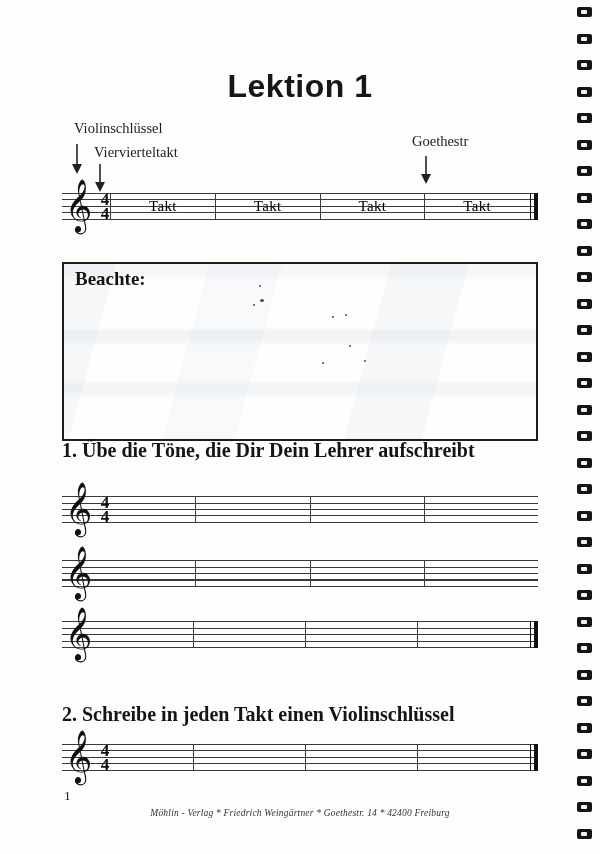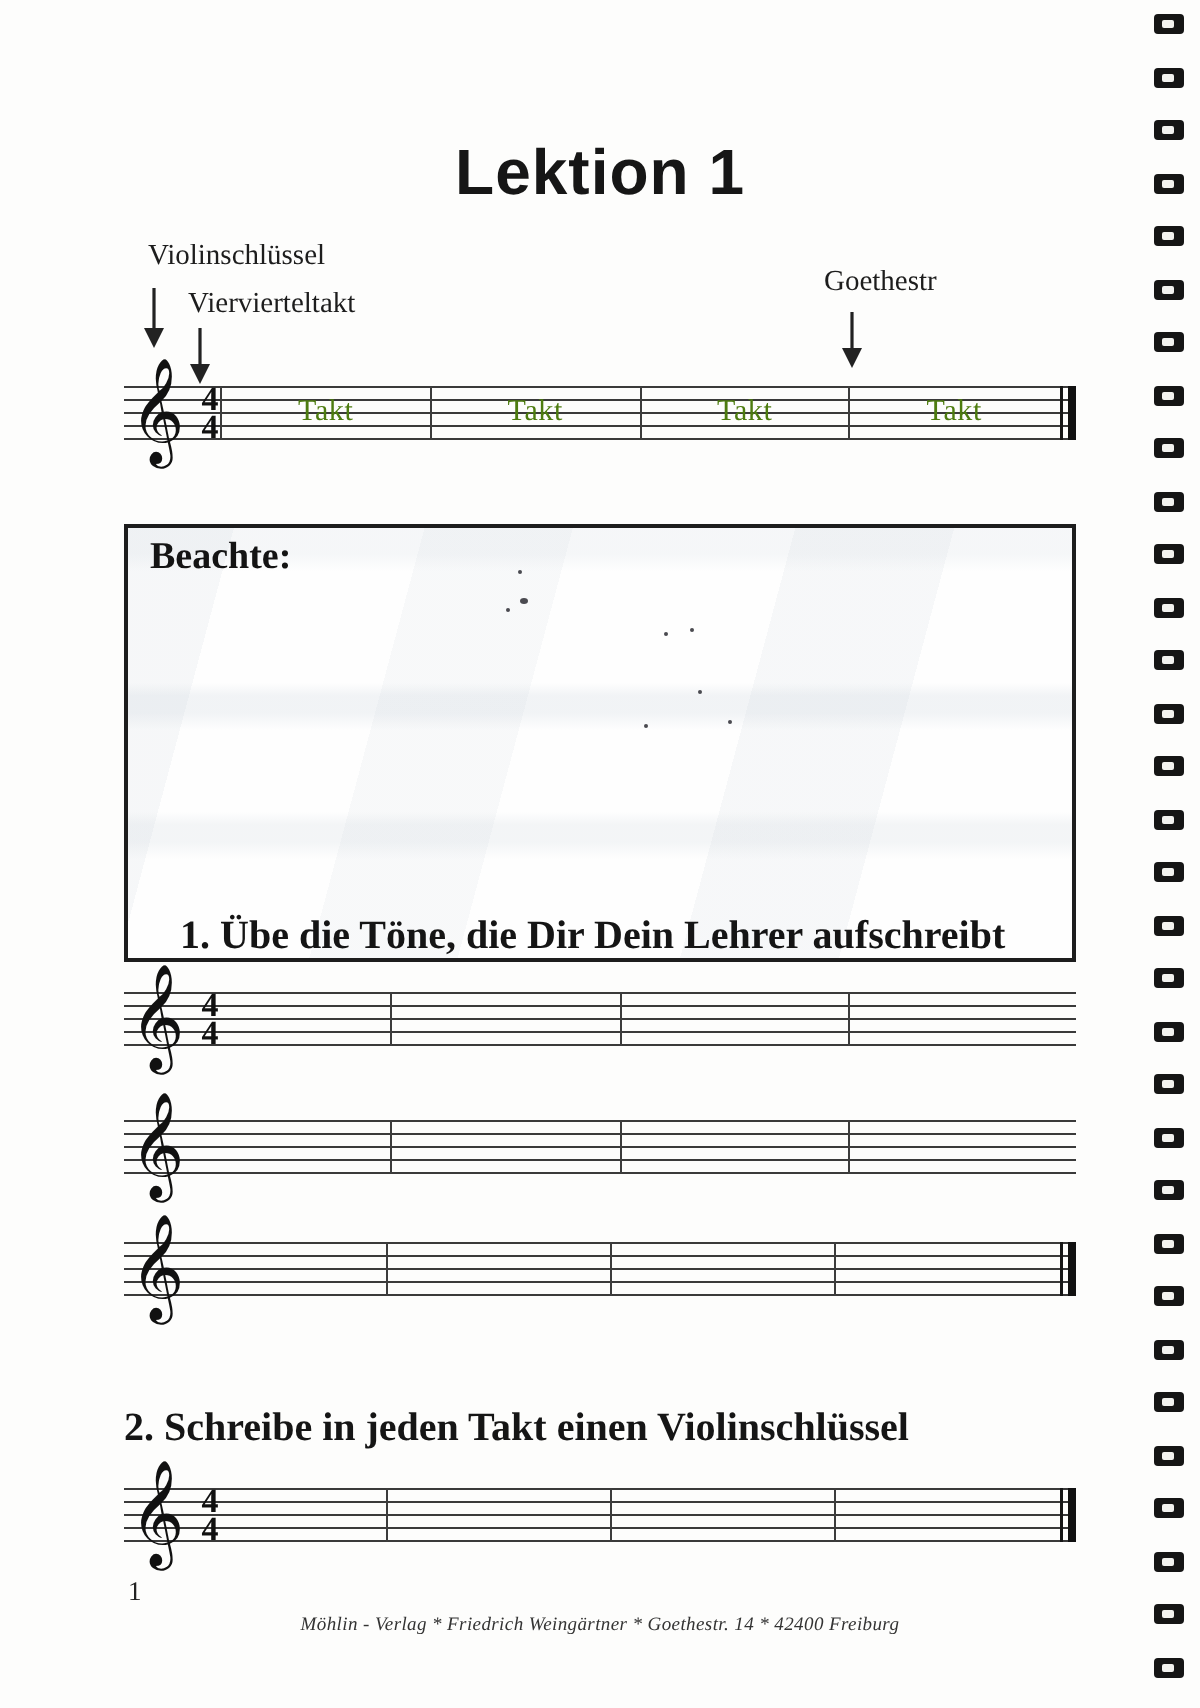--- a/index.html
+++ b/index.html
@@ -47,49 +47,49 @@
     display:flex;flex-direction:column;align-items:center;
     font-weight:bold;font-size:17px;line-height:13.5px;color:#111;
   }
   .measures{position:absolute;top:0;bottom:0;display:flex;}
   .measures.takt{left:48px;right:9px;}
   .measures.plain{left:20px;right:9px;}
   .measures.open{left:20px;right:0px;}
   .measure{flex:1;border-left:1px solid #3c3c3c;display:flex;align-items:center;justify-content:center;}
   .measures.plain .measure:first-child,
   .measures.open .measure:first-child{border-left:none;}
-  .measure-label{font-size:15px;color:#4d7c0f;letter-spacing:.3px;}
+  .measure-label{font-size:15px;color:#000000;letter-spacing:.3px;}
   .final-bar{
     position:absolute;right:0;top:0;height:27px;width:8px;
     background:linear-gradient(to right,#161616 0px,#161616 1.5px,transparent 1.5px,transparent 4px,#111 4px,#111 8px);
   }
   
   .notice{
-    position:absolute;left:62px;top:262px;width:476px;height:219px;
+    position:absolute;left:62px;top:262px;width:476px;height:179px;
     box-sizing:border-box;border:2.5px solid #1d1d1d;
     background:
       linear-gradient(to bottom, rgba(206,214,222,.18) 0 6%, transparent 10% 36%,
         rgba(196,206,216,.22) 39% 43%, transparent 47% 66%,
         rgba(200,209,217,.20) 69% 73%, transparent 77%),
       linear-gradient(105deg, rgba(204,212,220,.16) 0 10%, transparent 10% 28%,
         rgba(208,215,222,.14) 28% 42%, transparent 42% 63%,
         rgba(203,211,219,.15) 63% 78%, transparent 78%),
       #fefefe;
   }
   .notice-label{
     position:absolute;left:11px;top:4px;
     font-weight:bold;font-size:19px;color:#141414;
   }
   .speck{position:absolute;background:#4a4a50;border-radius:50%;}
   
   .heading{
     position:absolute;left:62px;width:500px;
     font-weight:bold;font-size:20px;color:#151515;white-space:nowrap;
   }
-  .heading-1{top:457px;margin-left:28px;}
+  .heading-1{top:439px;}
   .heading-2{top:703px;font-family:Liberation Serif, serif;}
   
   .page-number{position:absolute;left:64px;top:788px;font-size:13.5px;color:#222;}
   .imprint{
     position:absolute;left:62px;top:808px;width:476px;text-align:center;
     font-style:italic;font-size:9.5px;color:#333;letter-spacing:.2px;
   }
   
   .binding{
     position:absolute;right:7px;top:0;height:854px;width:16px;

